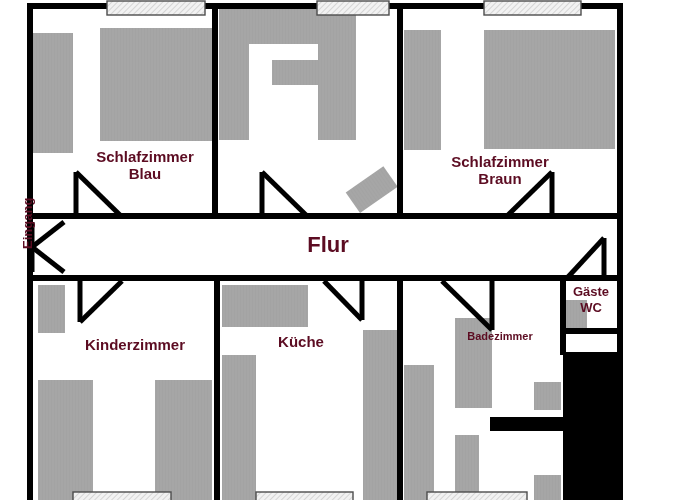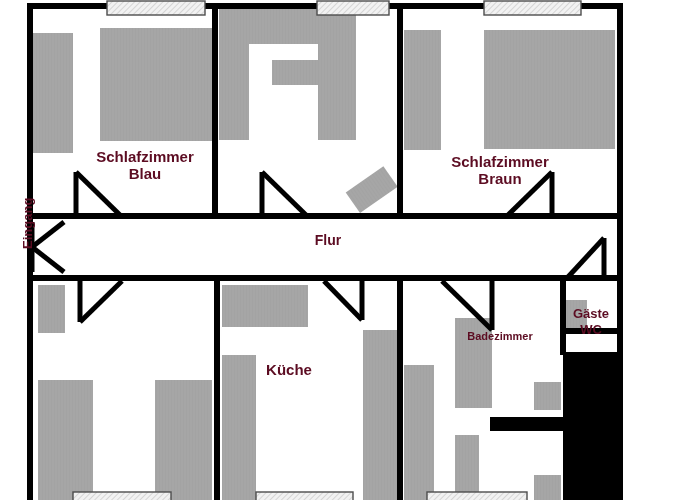--- a/index.html
+++ b/index.html
@@ -14,25 +14,25 @@
     font-weight:bold;
     text-align:center;
     white-space:pre-line;
     line-height:1.12;
     letter-spacing:0px;
     pointer-events:none;
   }
   .lbl-sz-blau{left:60px;top:149px;width:170px;font-size:15px;}
   .lbl-wohn{left:240px;top:146px;width:178px;font-size:15px;}
   .lbl-sz-braun{left:410px;top:154px;width:180px;font-size:15px;}
-  .lbl-flur{left:248px;top:233px;width:160px;font-size:14px;}
+  .lbl-flur{left:248px;top:233px;width:160px;font-size:22px;}
   .lbl-kinder{left:45px;top:337px;width:180px;font-size:15px;}
-  .lbl-kueche{left:224px;top:334px;width:130px;font-size:15px;margin-top:28px;}
+  .lbl-kueche{left:236px;top:334px;width:130px;font-size:15px;}
   .lbl-bad{left:425px;top:330px;width:150px;font-size:11px;}
-  .lbl-wc{left:560px;top:284px;width:62px;font-size:13px;line-height:1.25;margin-top:22px;}
+  .lbl-wc{left:560px;top:284px;width:62px;font-size:13px;line-height:1.25;}
   .lbl-eingang{
     left:-7px;top:216px;width:70px;font-size:13px;
     transform:rotate(-90deg);transform-origin:center center;
   }
 </style>
 </head>
 <body>
 
 <div id="stage">
 
@@ -170,19 +170,20 @@
       <rect x="427" y="492" width="100" height="14" fill="url(#winhatch)" stroke="#4d4d4d" stroke-width="1.4"></rect>
     </g>
 
   </svg>
 
   <div class="room-label lbl-sz-blau">Schlafzimmer
 Blau</div>
   <div class="room-label lbl-sz-braun">Schlafzimmer
 Braun</div>
   <div class="room-label lbl-flur">Flur</div>
+  <div class="room-label lbl-kinder">Kinderzimmer</div>
   <div class="room-label lbl-kueche">Küche</div>
   <div class="room-label lbl-bad">Badezimmer</div>
   <div class="room-label lbl-wc">Gäste
 WC</div>
   <div class="room-label lbl-eingang">Eingang</div>
 
 </div>
 
 </body></html>

